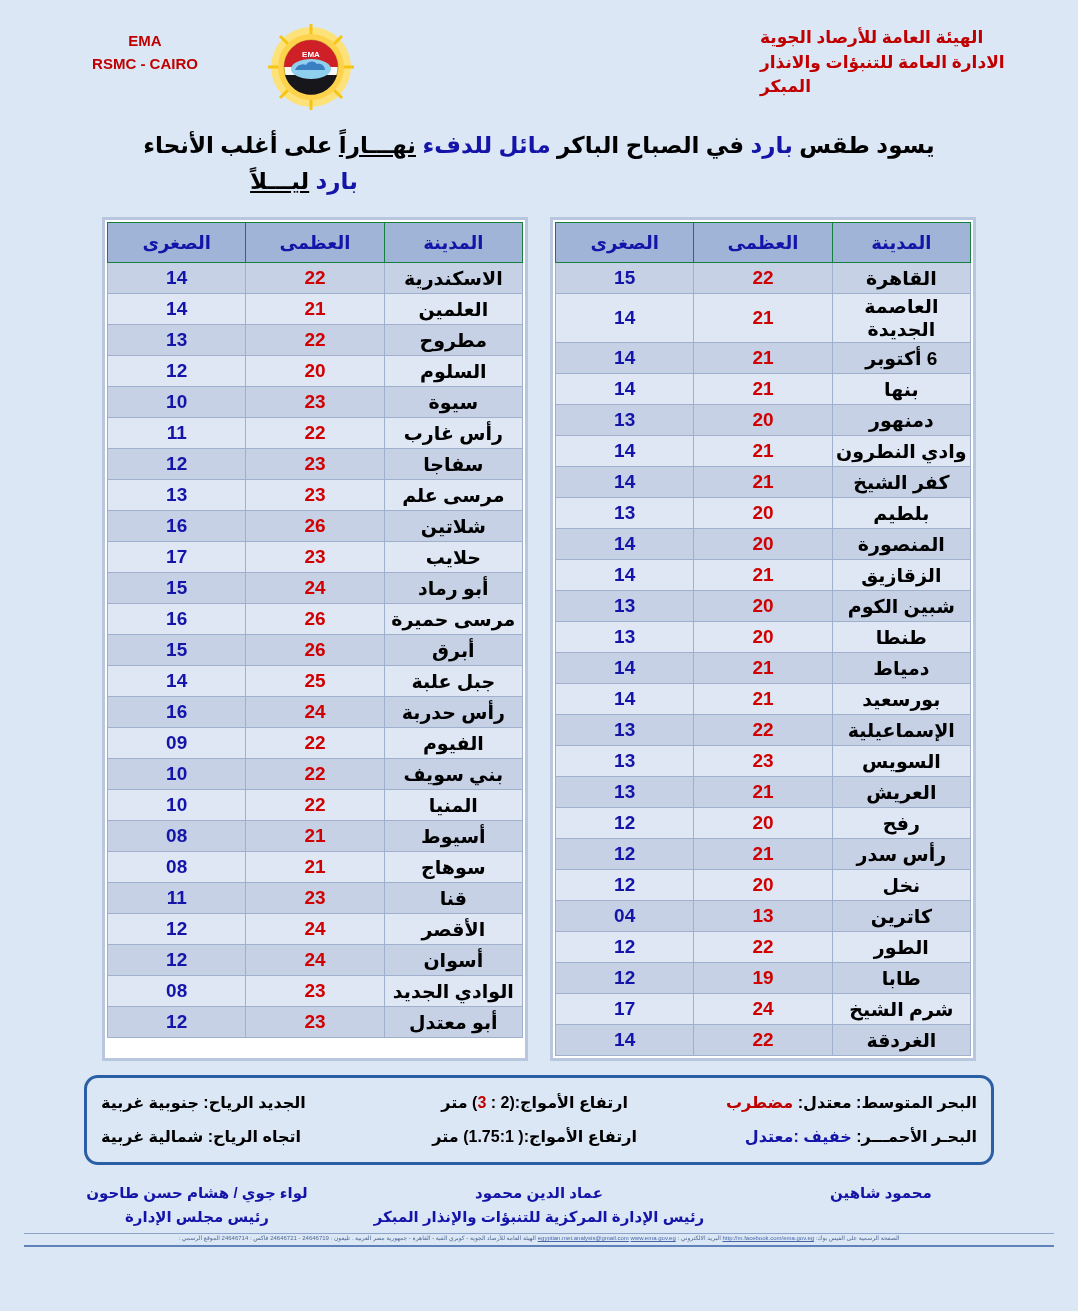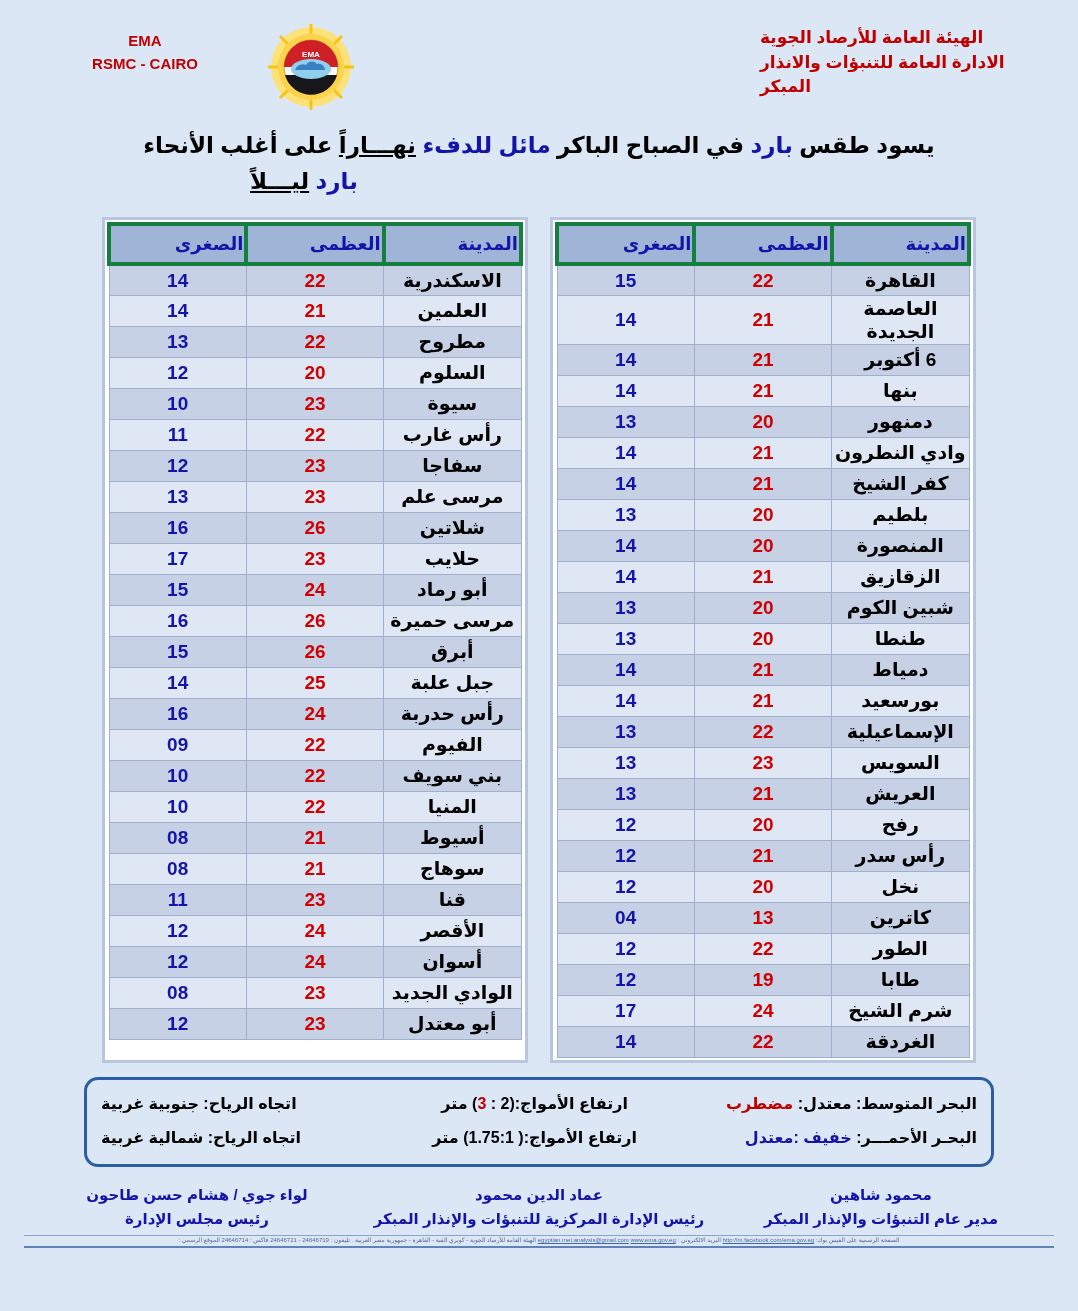--- a/index.html
+++ b/index.html
@@ -97,22 +97,22 @@
     border-collapse: collapse;
     width: 416px;
     table-layout: fixed;
   }
   table.wx th {
     background: #9fb4d6;
     color: #1414a8;
     font-size: 18px;
     font-weight: bold;
     height: 40px;
-    border: 4px solid #15803d;
-    text-align: right;
+    border: 1px solid #15803d;
+    text-align: center;
     vertical-align: middle;
   }
   table.wx th.city-h { color: #1414a8; }
   table.wx td {
     border: 1px solid #9fb0cd;
     height: 31px;
     text-align: center;
     vertical-align: middle;
     font-weight: bold;
     font-size: 19px;
@@ -508,35 +508,34 @@
   </div>
 
   <div class="marine">
     <div class="marine-row">
       <div class="m-sea">
         <span>البحر المتوسط: معتدل: </span><span class="red">مضطرب</span>
       </div>
       <div class="m-wave">
         <span>ارتفاع الأمواج:(2 : </span><span class="red">3</span><span>) متر</span>
       </div>
-      <div class="m-wind">اتجاه الرياح: جنوبية غربية</div>
+      <div class="m-wind">الجديد الرياح: جنوبية غربية</div>
     </div>
     <div class="marine-row">
       <div class="m-sea">
         <span>البحـر الأحمـــر: </span><span class="blue">خفيف :معتدل</span>
       </div>
       <div class="m-wave">ارتفاع الأمواج:( 1.75:1) متر</div>
       <div class="m-wind">اتجاه الرياح: شمالية غربية</div>
     </div>
   </div>
 
   <div class="footer">
     <div class="f-col">
       <div>محمود شاهين</div>
-      <div>مدير عام التنبؤات والإنذار المبكر</div>
     </div>
     <div class="f-col">
       <div>عماد الدين محمود</div>
       <div>رئيس الإدارة المركزية للتنبؤات والإنذار المبكر</div>
     </div>
     <div class="f-col">
       <div>لواء جوي / هشام حسن طاحون</div>
       <div>رئيس مجلس الإدارة</div>
     </div>
   </div>

